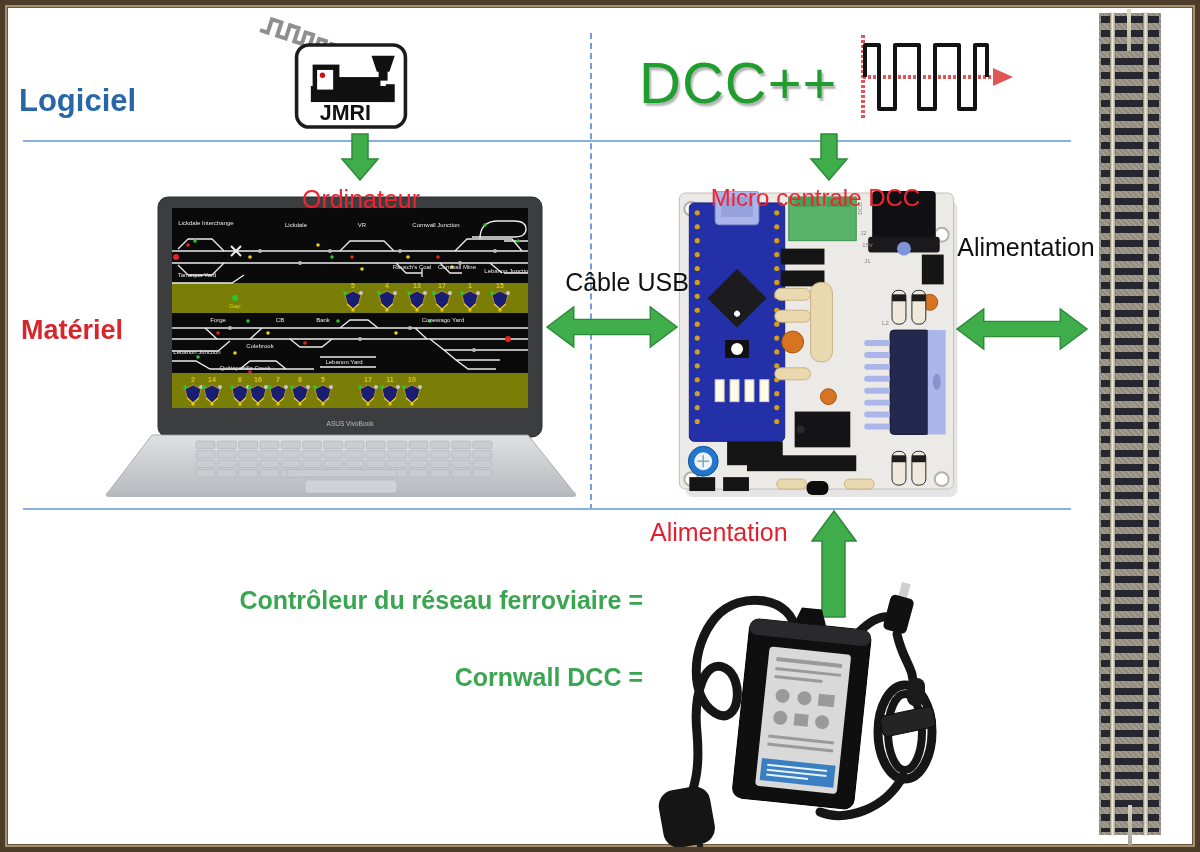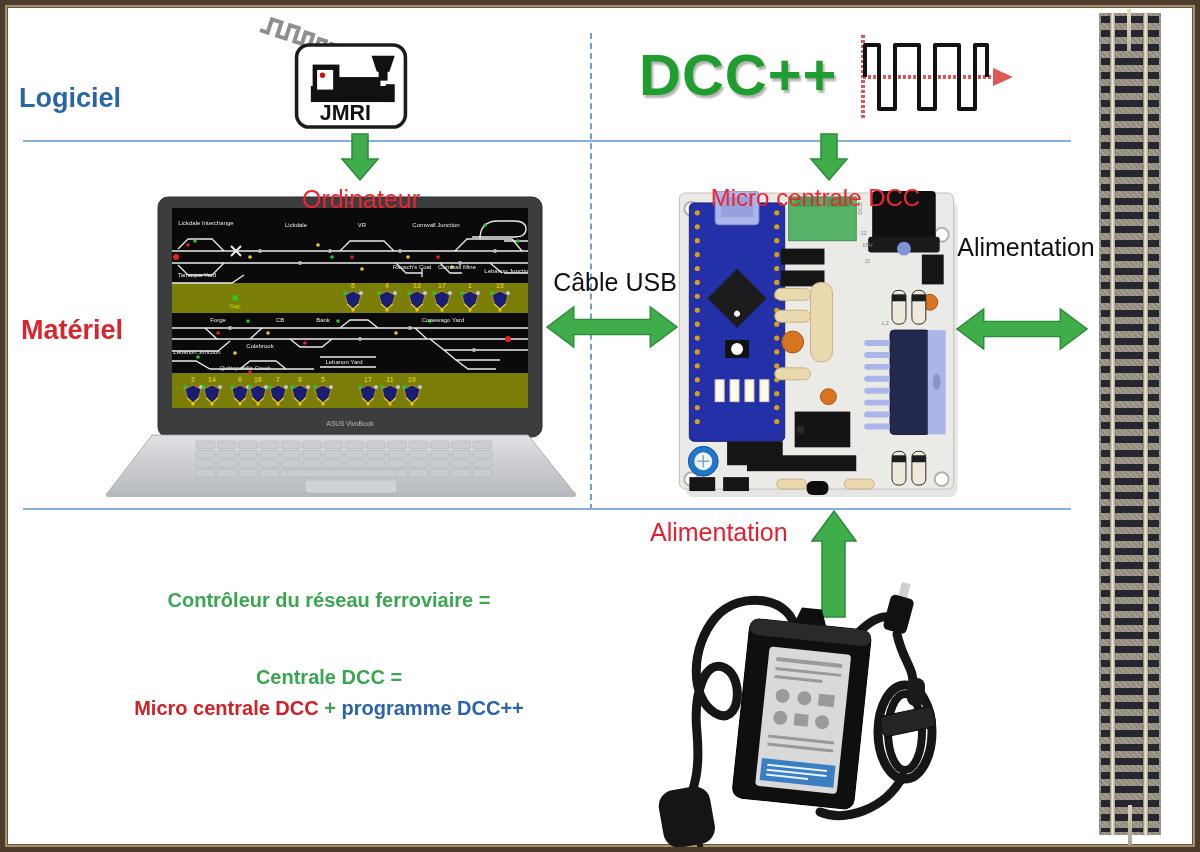--- a/index.html
+++ b/index.html
@@ -9,30 +9,30 @@
     --olive:#7b7e06;
   }
   html,body{margin:0;padding:0;background:#e8e8e8;font-family:"Liberation Sans",sans-serif;}
   .frame{position:relative;width:1200px;height:852px;background:#fff;box-sizing:border-box;
     border:5px solid #4e3c2b;box-shadow:inset 0 0 0 2px #a4906f, inset 0 0 0 3px #6b573e;overflow:hidden;}
   .abs{position:absolute;}
   .hline{position:absolute;left:18px;width:1048px;height:2px;background:var(--line-blue);z-index:1;}
   .hline-1{top:135px;} .hline-2{top:503px;}
   .vdash{position:absolute;left:585px;top:28px;height:477px;width:0;border-left:2px dashed #6f9fd8;z-index:0;}
   .label{position:absolute;z-index:3;}
-  .logiciel{left:14px;top:78px;font-size:27px;font-weight:bold;color:var(--blue-label);}
+  .logiciel{left:14px;top:78px;font-size:31px;font-weight:bold;color:var(--blue-label);}
   .materiel{left:16px;top:310px;font-size:27px;font-weight:bold;color:var(--dark-red);text-align:center;}
   .ordinateur{left:256px;top:180px;width:200px;text-align:center;font-size:25px;color:#ef2430;}
   .micro-centrale{left:688px;top:179px;width:245px;text-align:center;font-size:24px;color:#ef2430;}
-  .dccpp{left:634px;top:36px;font-size:58px;font-weight:bold;letter-spacing:1px;color:var(--dccpp-green);
+  .dccpp{left:634px;top:44px;font-size:58px;font-weight:normal;letter-spacing:1px;color:var(--dccpp-green);
     text-shadow:2px 3px 2px rgba(90,90,90,.45);}
-  .cable-usb{left:540px;top:263px;width:140px;text-align:center;font-size:25px;color:#101010;}
+  .cable-usb{left:552px;top:263px;width:140px;text-align:center;font-size:25px;color:#101010;}
   .alim-rails{left:946px;top:228px;width:150px;text-align:center;font-size:25px;color:#101010;line-height:29px;}
   .alim-15v{left:645px;top:512px;font-size:25px;color:var(--red-label);line-height:30px;}
-  .equations{left:10px;top:580px;width:628px;text-align:center;font-size:20px;font-weight:bold;line-height:31px;}
+  .equations{left:10px;top:580px;width:628px;text-align:right;font-size:25px;font-weight:bold;line-height:31px;}
   .eq-gap{height:46px;}
   .t-green{color:var(--green-text);} .t-red{color:#cf2128;} .t-blue{color:var(--blue-text);}
   .garrow{color:var(--arrow-green);position:absolute;z-index:2;}
   svg{display:block;}
   
   .track{position:absolute;left:1094px;top:8px;width:62px;height:822px;z-index:1;
     background:#9b9486;
     background-image:repeating-linear-gradient(45deg, rgba(255,255,255,.07) 0 2px, rgba(0,0,0,.07) 2px 4px);}
   .ties{position:absolute;left:2px;right:2px;top:3px;bottom:3px;
     background:repeating-linear-gradient(180deg,#262630 0 7px, rgba(0,0,0,0) 7px 14px);}
@@ -585,21 +585,16 @@
       <rect x="29" y="264" width="6" height="26" fill="#1c1c1c"></rect>
         <rect x="47" y="264" width="6" height="26" fill="#1c1c1c"></rect>
       <rect x="29" y="282" width="6" height="9" fill="#a8a8a8"></rect>
         <rect x="47" y="282" width="6" height="9" fill="#a8a8a8"></rect>
     </g>
   </svg>
 
   <div class="label equations">
     <div class="t-green">Contrôleur du réseau ferroviaire =</div>
     <div class="eq-gap"></div>
-    <div class="t-green">Centrale DCC =</div>
-    <div>
-      <span class="t-red">Micro centrale DCC</span>
-      <span class="t-green">+</span>
-      <span class="t-blue">programme DCC++</span>
-    </div>
+    <div class="t-green">Cornwall DCC =</div>
   </div>
 
 </div>
 
 </body></html>

